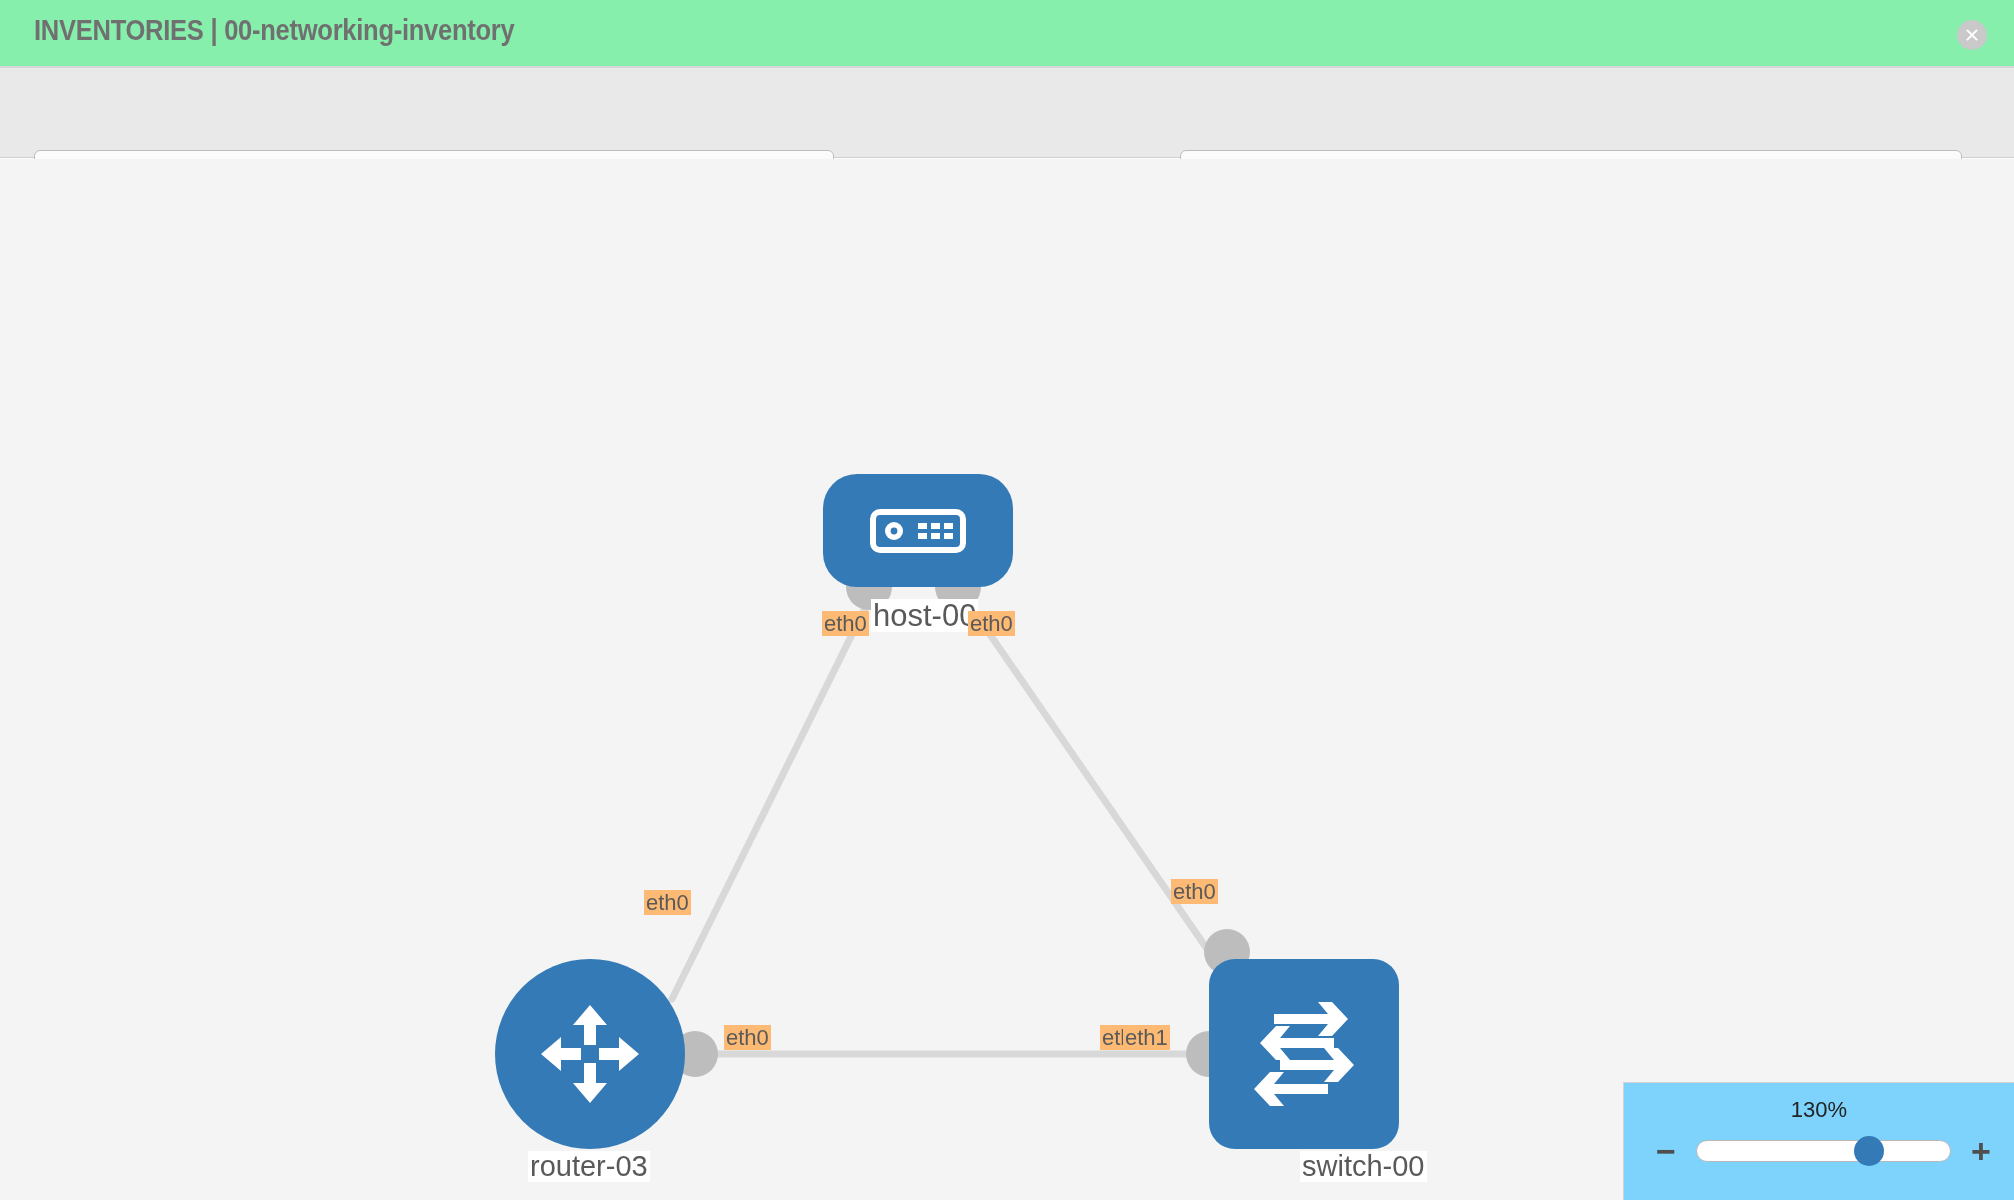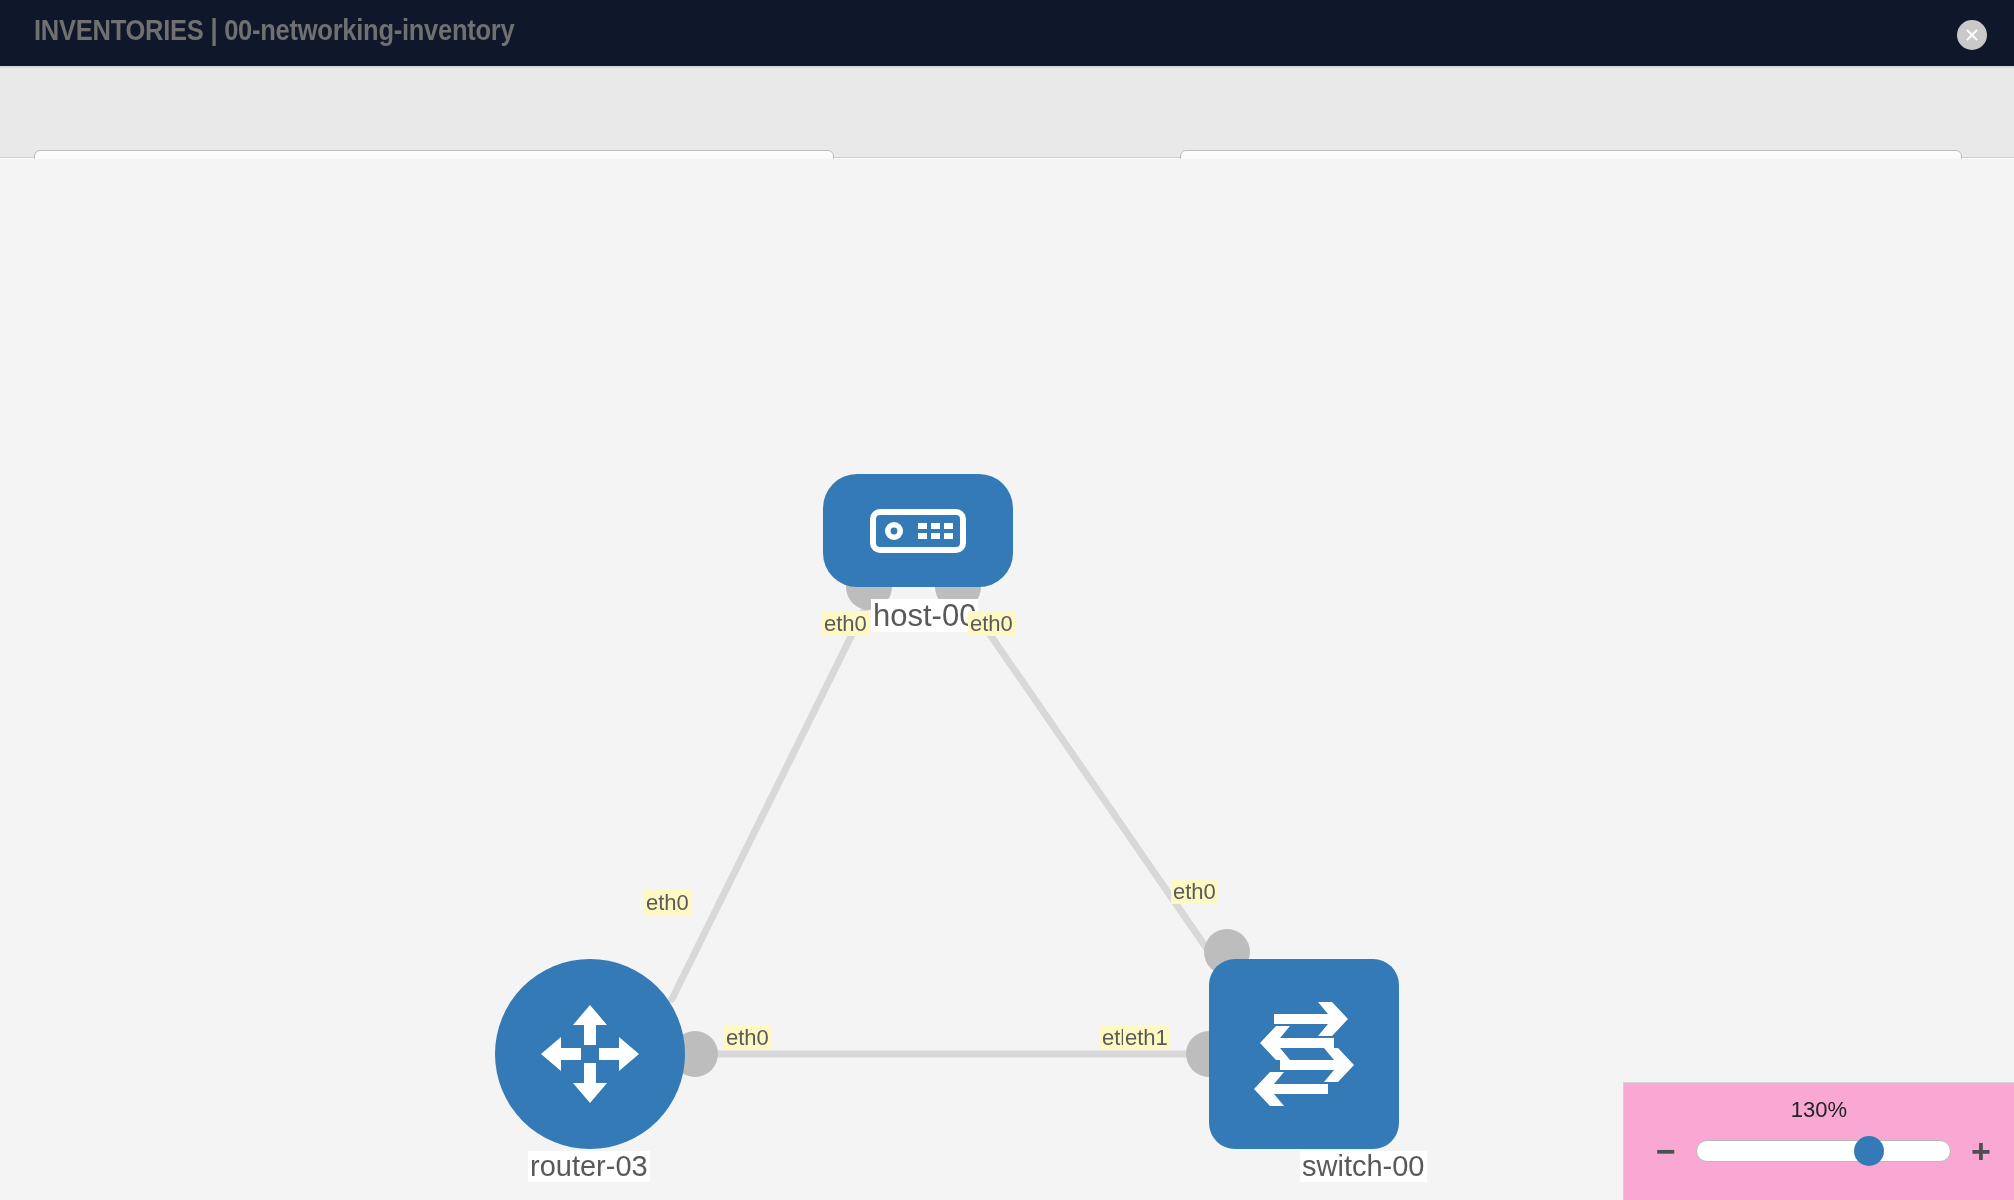--- a/index.html
+++ b/index.html
@@ -18,21 +18,21 @@
     height: 1200px;
     background: #ffffff;
   }
 
   
   .header {
     position: absolute;
     left: 0; top: 0;
     width: 2014px;
     height: 68px;
-    background: #0f172a;
+    background: #86efac;
     border-bottom: 2px solid #d7d7d7;
   }
   .page-title {
     position: absolute;
     left: 34px;
     top: 14px;
     font-family: "Liberation Sans Narrow", "Liberation Sans", sans-serif;
     font-size: 29px;
     font-weight: bold;
     letter-spacing: -0.3px;
@@ -176,21 +176,21 @@
   }
   #port-host-left   { left: 846px; top: 405px; }
   #port-host-right  { left: 935px; top: 405px; }
   #port-router-e0   { left: 672px; top: 872px; }
   #port-switch-e0   { left: 1204px; top: 770px; }
   #port-switch-e1   { left: 1186px; top: 872px; }
 
   
   .edge-label {
     position: absolute;
-    background: #fef9c3;
+    background: #fdba74;
     color: #5a5a5a;
     font-size: 22px;
     font-family: "Liberation Sans", sans-serif;
     white-space: nowrap;
     padding: 0 2px;
     line-height: 1.15;
     text-align: center;
   }
   #lbl-host-left   { left: 822px;  top: 452px; }
   #lbl-host-right  { left: 968px;  top: 452px; }
@@ -198,21 +198,21 @@
   #lbl-hs-switch   { left: 1171px; top: 720px; }
   #lbl-rs-router   { left: 724px;  top: 866px; }
   #lbl-rs-switch-a { left: 1100px; top: 866px; }
   #lbl-rs-switch-b { left: 1123px; top: 866px; }
 
   
   .zoom-panel {
     position: absolute;
     left: 1623px; top: 1082px;
     width: 391px; height: 118px;
-    background: #f9a8d4;
+    background: #7dd3fc;
     border-top: 1px solid #d3d3d3;
     border-left: 1px solid #d3d3d3;
   }
   .zoom-percent {
     position: absolute;
     left: 0; right: 0;
     top: 14px;
     text-align: center;
     font-size: 22px;
     color: #222222;

